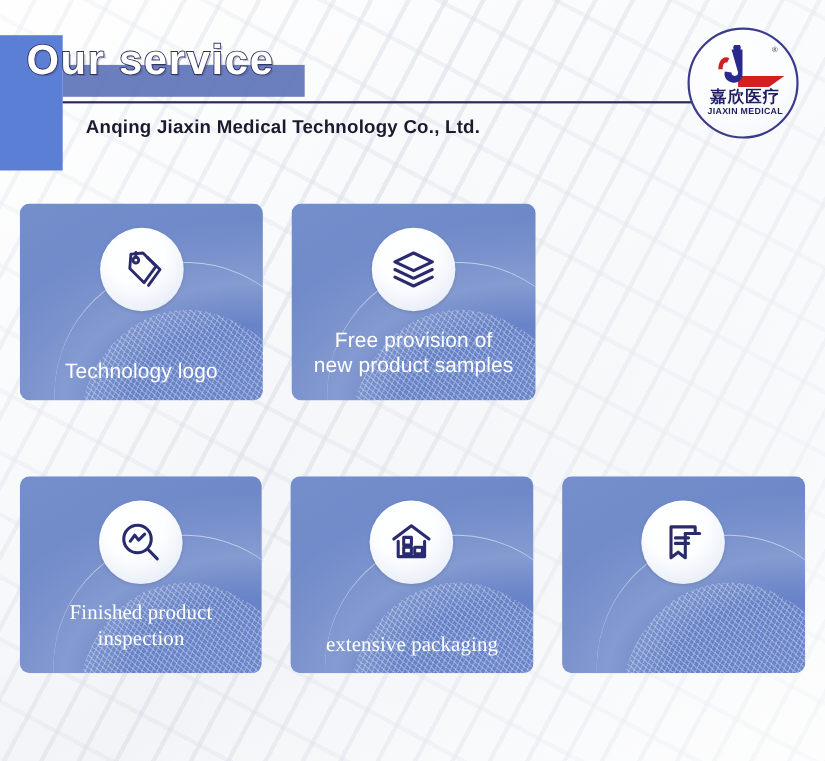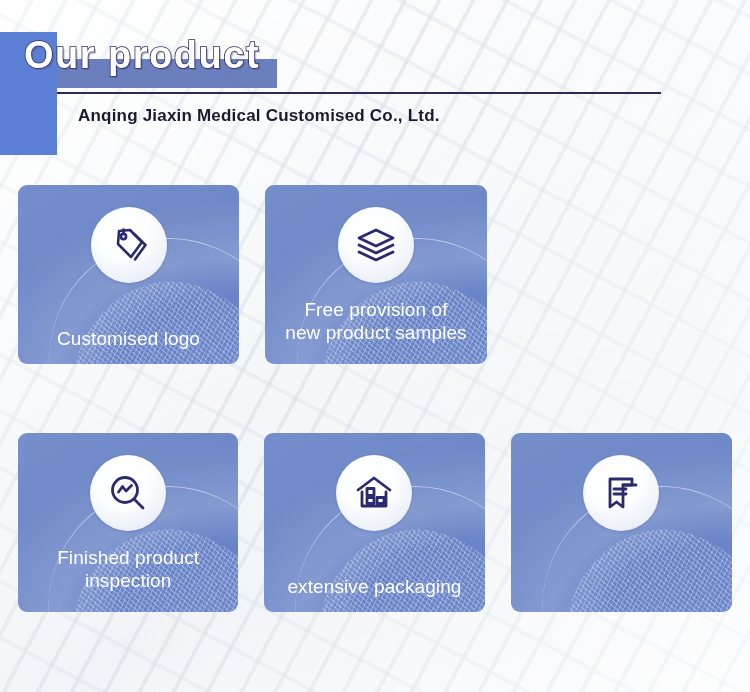--- a/index.html
+++ b/index.html
@@ -115,21 +115,21 @@
   }
 
   
   .grid {
     position: absolute;
     left: 18px;
     top: 185px;
     width: 714px;
   }
   .row { display: flex; gap: 26px; }
-  .row + .row { margin-top: 69px; }
+  .row + .row { margin-top: 69px; font-family: Liberation Serif, serif; }
 
   .card {
     position: relative;
     width: 221px;
     height: 179px;
     border-radius: 9px;
     background:
       radial-gradient(118% 96% at 96% 104%,
         rgba(255,255,255,0.00) 44%,
         rgba(255,255,255,0.20) 66%,
@@ -201,41 +201,52 @@
   }
   .card-label.two-line { bottom: 20px; }
 </style>
 </head>
 <body>
 
 <div id="page">
 
   <div class="hdr-block"></div>
   <div class="hdr-band"></div>
-  <div class="hdr-title">Our product</div>
+  <div class="hdr-title">Our service</div>
   <div class="hdr-rule"></div>
-  <div class="hdr-sub">Anqing Jiaxin Medical Customised Co., Ltd.</div>
-
+  <div class="hdr-sub">Anqing Jiaxin Medical Technology Co., Ltd.</div>
+
+  <div class="logo">
+    <span class="logo-r">®</span>
+    <svg class="logo-mark" viewBox="0 0 101 40">
+      <path d="M26 22 C26 14, 31 9, 36 12 L34 16 C31 15, 30 18, 30 22 Z" fill="#cc2222"></path>
+      <path d="M44 28 L86 28 L72 38 L44 38 Z" fill="#d02020"></path>
+      <path d="M38 4 L48 4 L48 26 C48 33, 42 36, 36 33 C32 31, 31 27, 32 24 L38 25 C38 27, 39 28, 41 28 C43 28, 44 27, 44 25 Z" fill="#2a2a8c"></path>
+      <circle cx="43" cy="2.5" r="3.4" fill="#2a2a8c"></circle>
+    </svg>
+    <div class="logo-cn">嘉欣医疗</div>
+    <div class="logo-en">JIAXIN MEDICAL</div>
+  </div>
 
   <div class="grid">
 
     <div class="row">
 
       <div class="card">
         <div class="mesh"></div>
         <div class="mesh-edge"></div>
         <div class="icon-circle">
           <svg width="42" height="42" viewBox="0 0 42 42" fill="none" stroke="#2a2a6e" stroke-width="2.6" stroke-linecap="round" stroke-linejoin="round">
             <path d="M22 6 L34 18 L23 33 L10 20 L11 7 Z"></path>
             <circle cx="15.5" cy="12.5" r="2.6"></circle>
             <path d="M15.5 10 L15.5 5.5"></path>
             <path d="M26 10 L37.5 21 L27 35.5"></path>
           </svg>
         </div>
-        <div class="card-label">Customised logo</div>
+        <div class="card-label">Technology logo</div>
       </div>
 
 
       <div class="card">
         <div class="mesh"></div>
         <div class="mesh-edge"></div>
         <div class="icon-circle">
           <svg width="42" height="42" viewBox="0 0 42 42" fill="none" stroke="#2a2a6e" stroke-width="2.8" stroke-linecap="round" stroke-linejoin="round">
             <path d="M21 6 L38 14 L21 22 L4 14 Z"></path>
             <path d="M4 21 L21 29 L38 21"></path>

